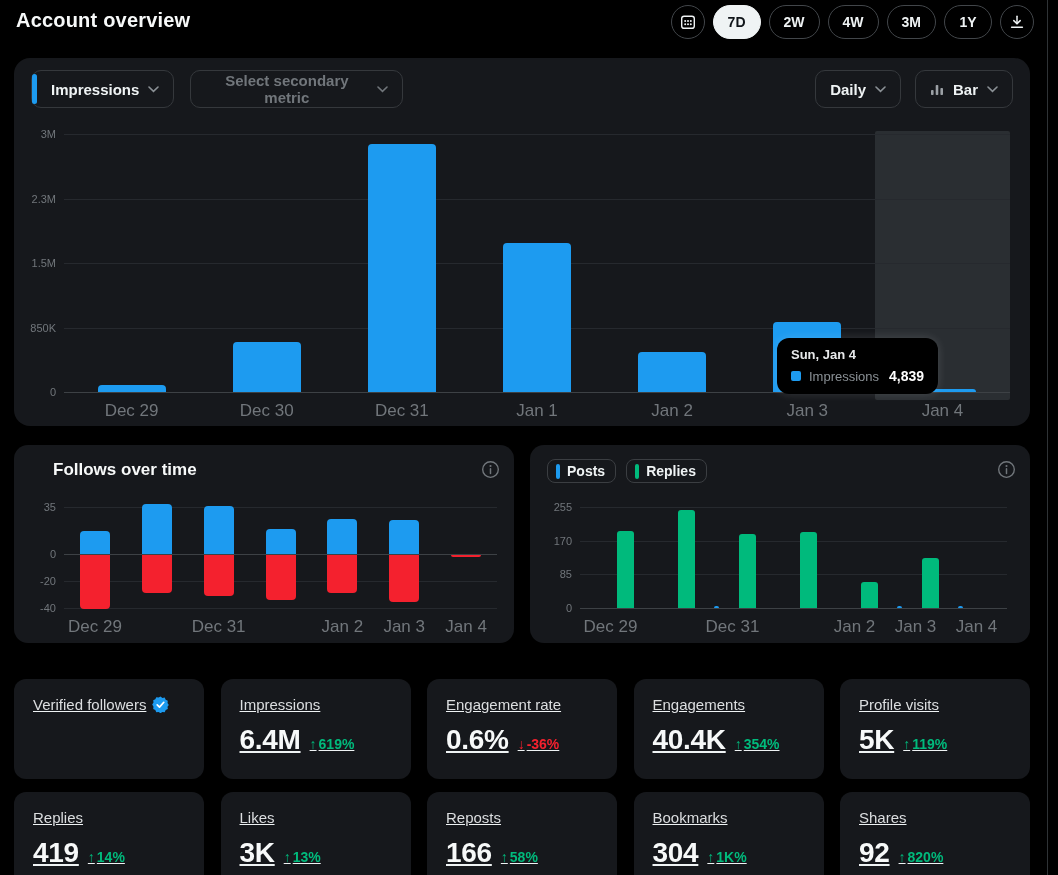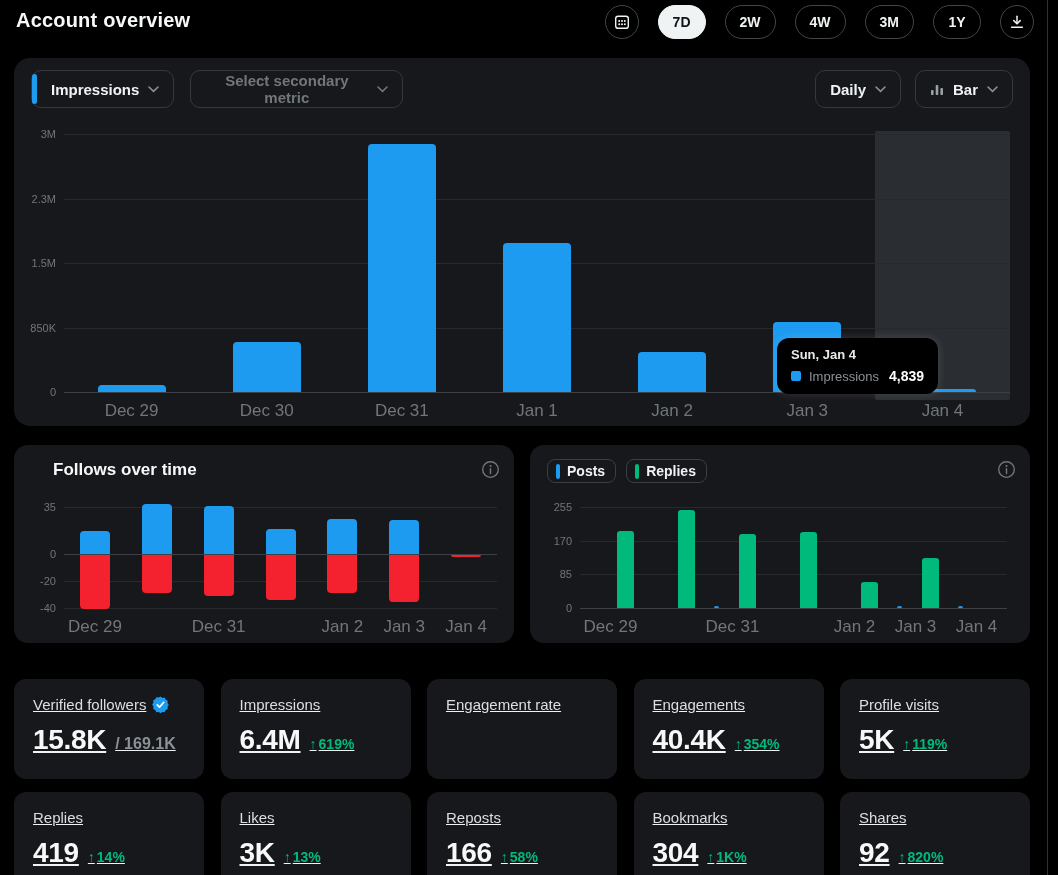--- a/index.html
+++ b/index.html
@@ -5,21 +5,21 @@
   * { margin:0; padding:0; box-sizing:border-box; }
   html,body { background:#000; }
   body {
     width:1058px; height:875px; position:relative; overflow:hidden;
     font-family:"Liberation Sans", sans-serif; color:#eff3f4;
   }
   .right-divider { position:absolute; left:1047px; top:0; width:1px; height:875px; background:#2f3336; }
 
   
   .page-title { position:absolute; left:16px; top:9px; font-size:20px; font-weight:800; color:#f7f9f9; letter-spacing:.2px; }
-  .hdr-controls { position:absolute; top:5px; right:24px; display:flex; align-items:flex-start; gap:19px; }
+  .hdr-controls { position:absolute; top:5px; right:24px; display:flex; align-items:flex-start; gap:8px; }
   .icon-btn {
     width:34px; height:34px; border-radius:50%; border:1px solid #42464a; background:transparent;
     display:flex; align-items:center; justify-content:center; cursor:pointer;
   }
   .range-pill {
     height:34px; min-width:48px; padding:0 14px; border-radius:17px; border:1px solid #42464a;
     background:transparent; color:#eff3f4; font-family:inherit; font-size:14px; font-weight:700;
     display:flex; align-items:center; justify-content:center; cursor:pointer;
   }
   .range-pill.active { background:#eff3f4; color:#0f1419; border-color:#eff3f4; }
@@ -280,43 +280,46 @@
 <div class="metrics-grid">
 
   <div class="metric-card">
     <div class="metric-title">
       <span>Verified followers</span>
       <svg width="17" height="17" viewBox="0 0 17 17">
         <path fill="#1d9bf0" d="M8.5 0.6l1.9 1.3 2.3-.3 1 2.1 2.1 1-.3 2.3 1.3 1.9-1.3 1.9.3 2.3-2.1 1-1 2.1-2.3-.3-1.9 1.3-1.9-1.3-2.3.3-1-2.1-2.1-1 .3-2.3L.2 8.5l1.3-1.9-.3-2.3 2.1-1 1-2.1 2.3.3z"></path>
         <path d="M5.2 8.8l2.3 2.3 4.3-4.8" fill="none" stroke="#fff" stroke-width="1.7" stroke-linecap="round" stroke-linejoin="round"></path>
       </svg>
     </div>
-    <div class="metric-value-row">
-      <span class="metric-value">15.8K</span>
-      <span class="metric-secondary">/ 169.1K</span>
-    </div>
   </div>
 
   <div class="metric-card">
     <div class="metric-title">
         <span>Impressions</span>
       </div>
     <div class="metric-value-row">
       <span class="metric-value">6.4M</span>
       <span class="change up">
           <span>↑</span>
           <span>619%</span>
         </span>
     </div>
   </div>
 
   <div class="metric-card">
     <div class="metric-title">
         <span>Engagement rate</span>
       </div>
+    <div class="metric-value-row">
+      <span class="metric-value">0.6%</span>
+      <span class="change down">
+          <span>↓</span>
+          <span>-36%</span>
+        </span>
+    </div>
   </div>
 
   <div class="metric-card">
     <div class="metric-title">
         <span>Engagements</span>
       </div>
     <div class="metric-value-row">
       <span class="metric-value">40.4K</span>
       <span class="change up">
           <span>↑</span>

